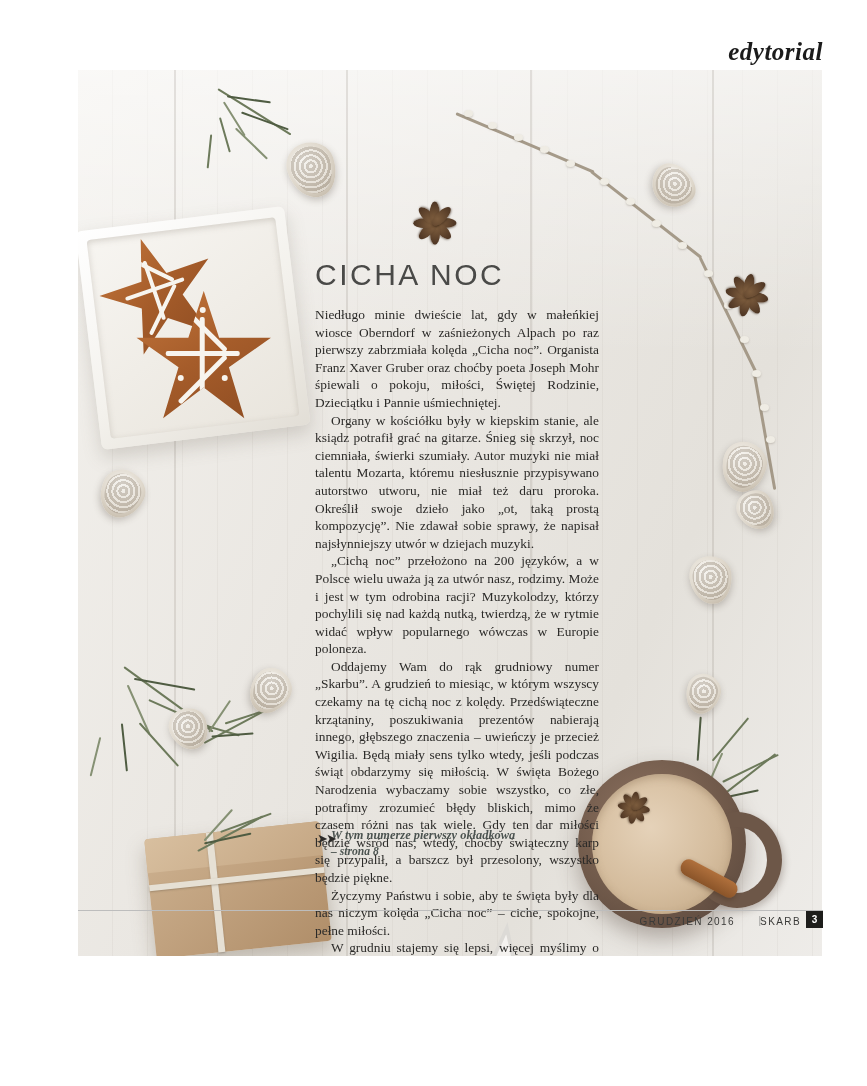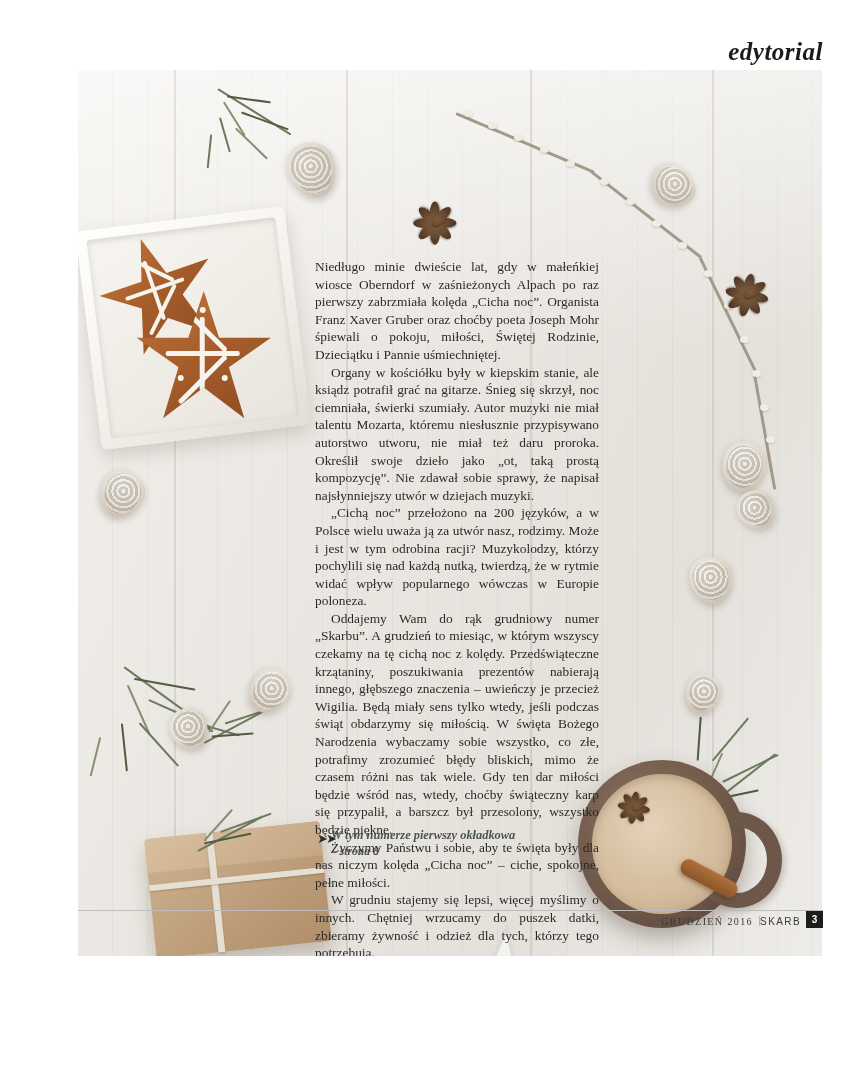--- a/index.html
+++ b/index.html
@@ -528,38 +528,39 @@
         <div class="cinnamon"></div>
       </div>
     </div>
 
     <div class="cutter">
       <div class="cutter-inner"></div>
     </div>
   </div>
 
   <div class="article">
+    <h1 class="headline">CICHA NOC</h1>
     <p class="first">Niedługo minie dwieście lat, gdy w małeńkiej wiosce Oberndorf w zaśnieżonych Alpach po raz pierwszy zabrzmiała kolęda „Cicha noc”. Organista Franz Xaver Gruber oraz choćby poeta Joseph Mohr śpiewali o pokoju, miłości, Świętej Rodzinie, Dzieciątku i Pannie uśmiechniętej.</p>
     <p>Organy w kościółku były w kiepskim stanie, ale ksiądz potrafił grać na gitarze. Śnieg się skrzył, noc ciemniała, świerki szumiały. Autor muzyki nie miał talentu Mozarta, któremu niesłusznie przypisywano autorstwo utworu, nie miał też daru proroka. Określił swoje dzieło jako „ot, taką prostą kompozycję”. Nie zdawał sobie sprawy, że napisał najsłynniejszy utwór w dziejach muzyki.</p>
     <p>„Cichą noc” przełożono na 200 języków, a w Polsce wielu uważa ją za utwór nasz, rodzimy. Może i jest w tym odrobina racji? Muzykolodzy, którzy pochylili się nad każdą nutką, twierdzą, że w rytmie widać wpływ popularnego wówczas w Europie poloneza.</p>
     <p>Oddajemy Wam do rąk grudniowy numer „Skarbu”. A grudzień to miesiąc, w którym wszyscy czekamy na tę cichą noc z kolędy. Przedświąteczne krzątaniny, poszukiwania prezentów nabierają innego, głębszego znaczenia – uwieńczy je przecież Wigilia. Będą miały sens tylko wtedy, jeśli podczas świąt obdarzymy się miłością. W święta Bożego Narodzenia wybaczamy sobie wszystko, co złe, potrafimy zrozumieć błędy bliskich, mimo że czasem różni nas tak wiele. Gdy ten dar miłości będzie wśród nas, wtedy, choćby świąteczny karp się przypalił, a barszcz był przesolony, wszystko będzie piękne.</p>
     <p>Życzymy Państwu i sobie, aby te święta były dla nas niczym kolęda „Cicha noc” – ciche, spokojne, pełne miłości.</p>
     <p>W grudniu stajemy się lepsi, więcej myślimy o innych. Chętniej wrzucamy do puszek datki, zbieramy żywność i odzież dla tych, którzy tego potrzebują.</p>
     <p>Do zobaczenia w styczniu AD 2012.</p>
   </div>
 
   <div class="note">
     <span class="arrow">➤➤</span>
     <p class="lead">W tym numerze pierwszy okładkowa</p>
     <p class="page-ref">– strona 8</p>
   </div>
 
   <div class="footer">
     <div class="rule"></div>
-    <div class="meta" style="right: 70px; font-family: Liberation Serif, serif;">
+    <div class="meta" style="right: 88px;">
       <span>GRUDZIEŃ 2016</span>
     </div>
     <div class="sep" style="right: 62px;">|</div>
     <div class="meta" style="right: 22px; top: 6px; transform: none;">SKARB</div>
     <div class="pagenum">3</div>
   </div>
 
 </div>
 
 </body></html>

